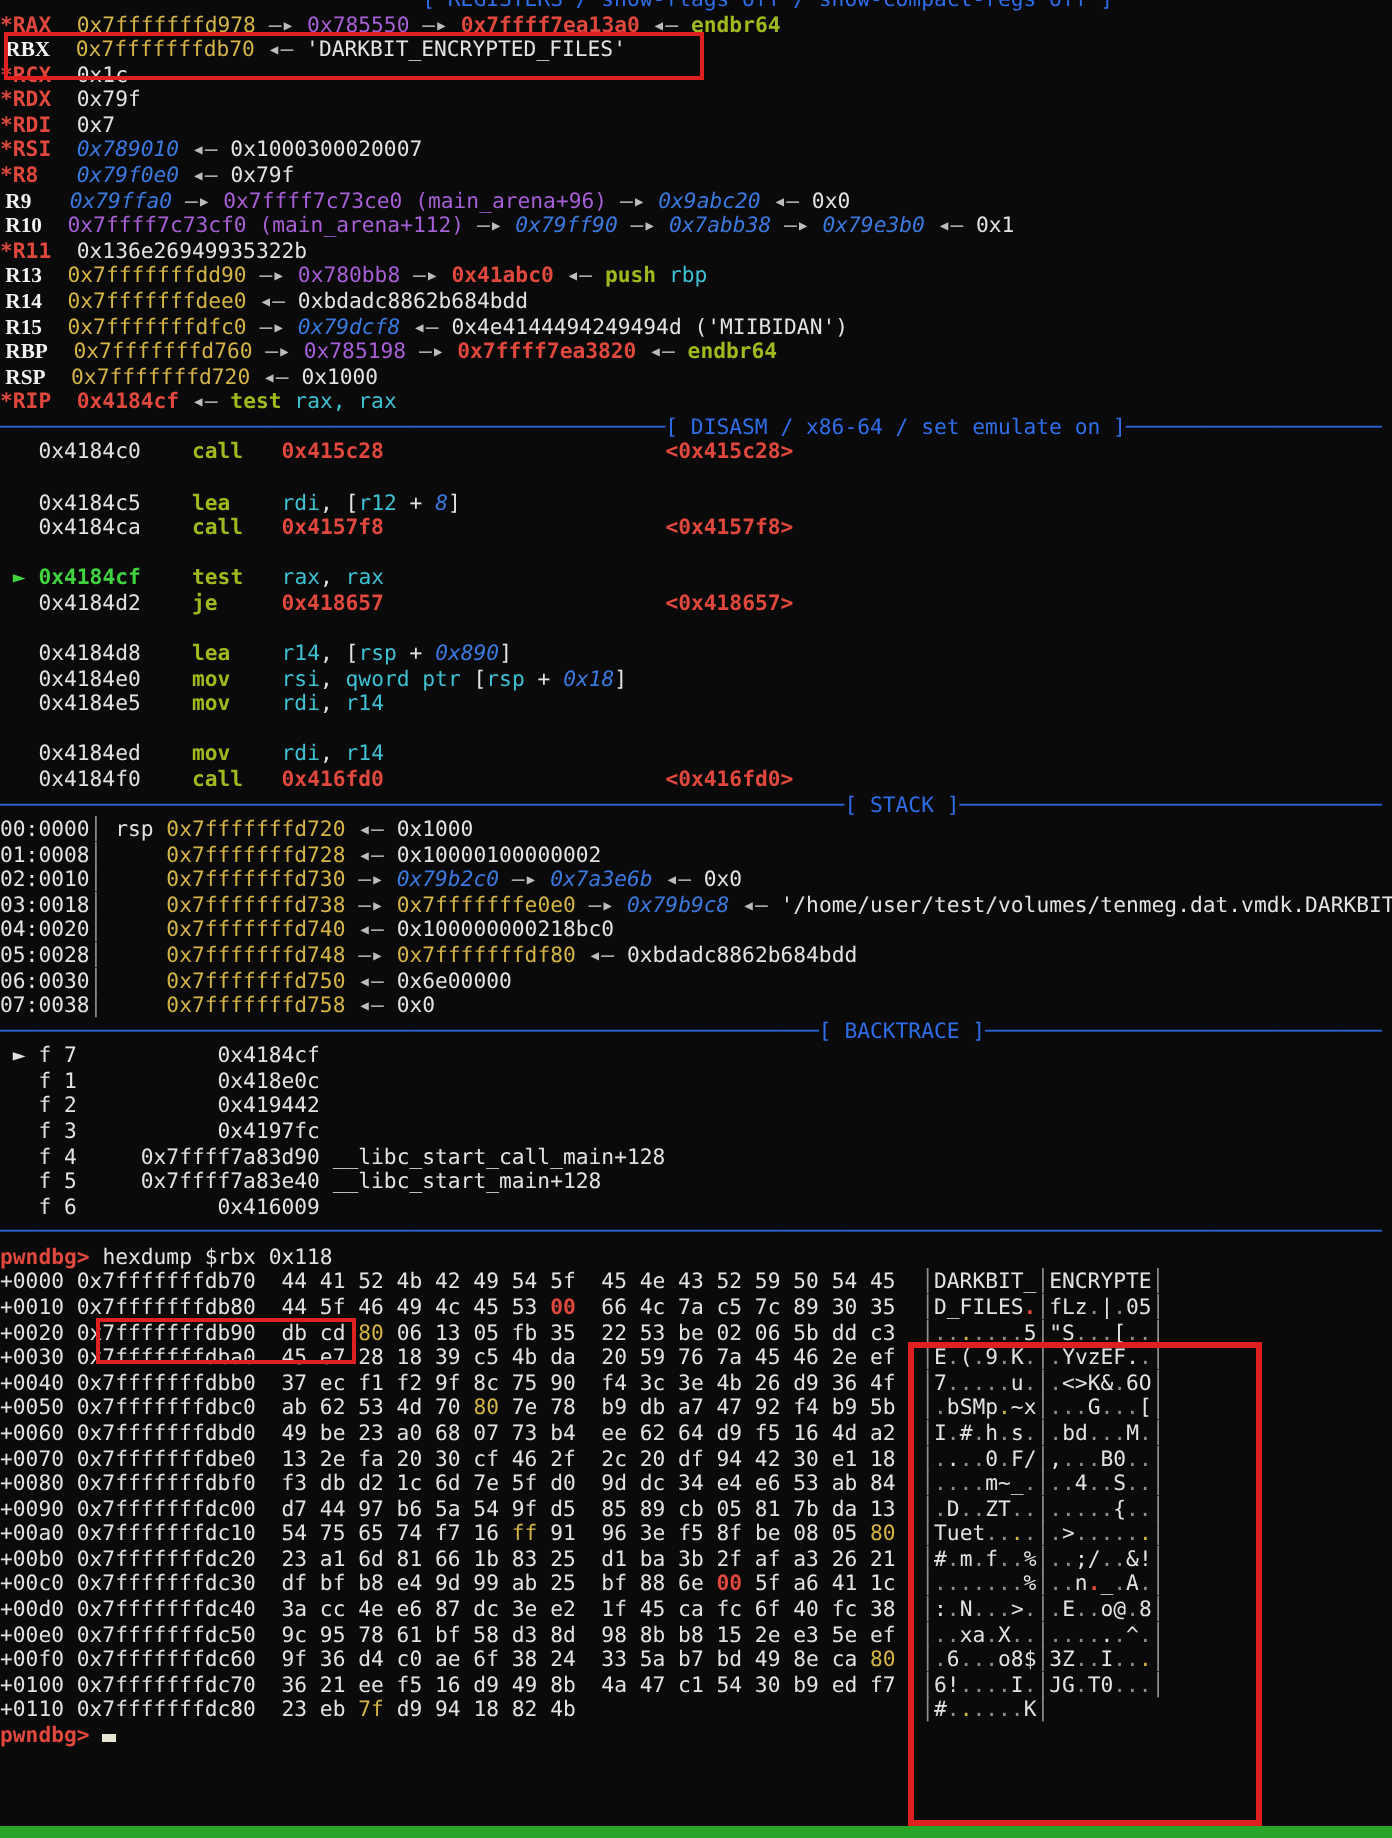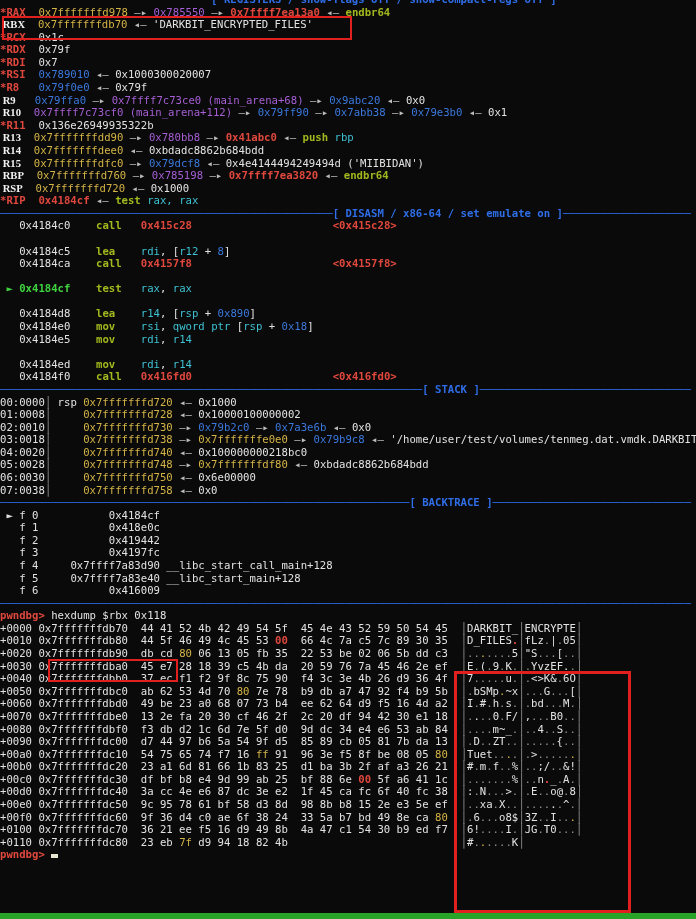--- a/index.html
+++ b/index.html
@@ -8,80 +8,81 @@
     background:#0a0a0a;
     font-family:"DejaVu Sans Mono","Liberation Mono",monospace;
     font-size:10.63px;
   }
   #term{position:absolute;top:-6px;left:0;width:696px;}
   .tl{height:12.589px;line-height:12.589px;white-space:pre;}
   .w{color:#e2e2e2;}
   .b{color:#f3f3f3;font-weight:bold;font-family:Liberation Serif, serif;}
   .r{color:#e0483e;font-weight:bold;}
   .y{color:#d4b447;}
-  .bl{color:#3b78dd;}
+  .bl{color:#3b78dd;font-style:italic;}
   .p{color:#a65fd5;}
   .o{color:#a2b81e;font-weight:bold;}
   .c{color:#3ec1d3;}
   .g{color:#3fd43f;font-weight:bold;}
   .h{color:#2b66dd;}
-  .ht{color:#2f6ee8;font-weight:bold;margin-top:46px;}
+  .ht{color:#2f6ee8;font-weight:normal;margin-top:46px;}
   .d{color:#8f8f8f;}
   .a{color:#bdbdbd;}
   .cur{display:inline-block;width:6.5px;height:4px;background:#e6e6d2;}
   .note-box{position:absolute;border:2px solid #e01f1f;pointer-events:none;background:transparent;}
   #status-bar{position:absolute;left:0;top:913px;width:696px;height:6px;background:#28a428;}
 </style>
 </head>
 <body>
 
 <div id="screen" style="background: rgb(10, 10, 10);">
   <div id="term">
       <div class="tl"><span class="h">─────────────────────────────────</span><span class="ht">[ REGISTERS / show-flags off / show-compact-regs off ]</span><span class="h">─────────────────────</span></div>
       <div class="tl"><span class="r">*RAX</span><span class="w">  </span><span class="y">0x7fffffffd978</span><span class="a"> —▸ </span><span class="p">0x785550</span><span class="a"> —▸ </span><span class="r">0x7ffff7ea13a0</span><span class="a"> ◂— </span><span class="o">endbr64</span></div>
       <div class="tl"><span class="b"> RBX</span><span class="w">  </span><span class="y">0x7fffffffdb70</span><span class="a"> ◂— </span><span class="w">'DARKBIT_ENCRYPTED_FILES'</span></div>
       <div class="tl"><span class="r">*RCX</span><span class="w">  </span><span class="w">0x1c</span></div>
       <div class="tl"><span class="r">*RDX</span><span class="w">  </span><span class="w">0x79f</span></div>
       <div class="tl"><span class="r">*RDI</span><span class="w">  </span><span class="w">0x7</span></div>
       <div class="tl"><span class="r">*RSI</span><span class="w">  </span><span class="bl">0x789010</span><span class="a"> ◂— </span><span class="w">0x1000300020007</span></div>
       <div class="tl"><span class="r">*R8</span><span class="w">   </span><span class="bl">0x79f0e0</span><span class="a"> ◂— </span><span class="w">0x79f</span></div>
-      <div class="tl"><span class="b"> R9</span><span class="w">   </span><span class="bl">0x79ffa0</span><span class="a"> —▸ </span><span class="p">0x7ffff7c73ce0 (main_arena+68)</span><span class="a"> —▸ </span><span class="bl">0x9abc20</span><span class="a"> ◂— </span><span class="w">0x0</span></div>
+      <div class="tl"><span class="b"> R9</span><span class="w">   </span><span class="bl">0x79ffa0</span><span class="a"> —▸ </span><span class="p">0x7ffff7c73ce0 (main_arena+96)</span><span class="a"> —▸ </span><span class="bl">0x9abc20</span><span class="a"> ◂— </span><span class="w">0x0</span></div>
       <div class="tl"><span class="b"> R10</span><span class="w">  </span><span class="p">0x7ffff7c73cf0 (main_arena+112)</span><span class="a"> —▸ </span><span class="bl">0x79ff90</span><span class="a"> —▸ </span><span class="bl">0x7abb38</span><span class="a"> —▸ </span><span class="bl">0x79e3b0</span><span class="a"> ◂— </span><span class="w">0x1</span></div>
       <div class="tl"><span class="r">*R11</span><span class="w">  </span><span class="w">0x136e26949935322b</span></div>
       <div class="tl"><span class="b"> R13</span><span class="w">  </span><span class="y">0x7fffffffdd90</span><span class="a"> —▸ </span><span class="p">0x780bb8</span><span class="a"> —▸ </span><span class="r">0x41abc0</span><span class="a"> ◂— </span><span class="o">push</span><span class="w"> </span><span class="c">rbp</span></div>
       <div class="tl"><span class="b"> R14</span><span class="w">  </span><span class="y">0x7fffffffdee0</span><span class="a"> ◂— </span><span class="w">0xbdadc8862b684bdd</span></div>
       <div class="tl"><span class="b"> R15</span><span class="w">  </span><span class="y">0x7fffffffdfc0</span><span class="a"> —▸ </span><span class="bl">0x79dcf8</span><span class="a"> ◂— </span><span class="w">0x4e4144494249494d ('MIIBIDAN')</span></div>
       <div class="tl"><span class="b"> RBP</span><span class="w">  </span><span class="y">0x7fffffffd760</span><span class="a"> —▸ </span><span class="p">0x785198</span><span class="a"> —▸ </span><span class="r">0x7ffff7ea3820</span><span class="a"> ◂— </span><span class="o">endbr64</span></div>
       <div class="tl"><span class="b"> RSP</span><span class="w">  </span><span class="y">0x7fffffffd720</span><span class="a"> ◂— </span><span class="w">0x1000</span></div>
       <div class="tl"><span class="r">*RIP</span><span class="w">  </span><span class="r">0x4184cf</span><span class="a"> ◂— </span><span class="o">test</span><span class="w"> </span><span class="c">rax, rax</span></div>
       <div class="tl"><span class="h">────────────────────────────────────────────────────</span><span class="ht">[ DISASM / x86-64 / set emulate on ]</span><span class="h">────────────────────</span></div>
       <div class="tl"><span class="w">   </span><span class="w">0x4184c0</span><span class="w">    </span><span class="o">call</span><span class="w">   </span><span class="r">0x415c28</span><span class="w">                      </span><span class="r">&lt;0x415c28&gt;</span></div>
       <div class="tl"></div>
       <div class="tl"><span class="w">   </span><span class="w">0x4184c5</span><span class="w">    </span><span class="o">lea</span><span class="w">    </span><span class="c">rdi</span><span class="w">, [</span><span class="c">r12</span><span class="w"> + </span><span class="bl">8</span><span class="w">]</span></div>
       <div class="tl"><span class="w">   </span><span class="w">0x4184ca</span><span class="w">    </span><span class="o">call</span><span class="w">   </span><span class="r">0x4157f8</span><span class="w">                      </span><span class="r">&lt;0x4157f8&gt;</span></div>
       <div class="tl"></div>
       <div class="tl"><span class="w"> </span><span class="g">►</span><span class="w"> </span><span class="g">0x4184cf</span><span class="w">    </span><span class="o">test</span><span class="w">   </span><span class="c">rax</span><span class="w">, </span><span class="c">rax</span></div>
+      <div class="tl"><span class="w">   </span><span class="w">0x4184d2</span><span class="w">    </span><span class="o">je</span><span class="w">     </span><span class="r">0x418657</span><span class="w">                      </span><span class="r">&lt;0x418657&gt;</span></div>
       <div class="tl"></div>
       <div class="tl"><span class="w">   </span><span class="w">0x4184d8</span><span class="w">    </span><span class="o">lea</span><span class="w">    </span><span class="c">r14</span><span class="w">, [</span><span class="c">rsp</span><span class="w"> + </span><span class="bl">0x890</span><span class="w">]</span></div>
       <div class="tl"><span class="w">   </span><span class="w">0x4184e0</span><span class="w">    </span><span class="o">mov</span><span class="w">    </span><span class="c">rsi</span><span class="w">, </span><span class="c">qword ptr</span><span class="w"> [</span><span class="c">rsp</span><span class="w"> + </span><span class="bl">0x18</span><span class="w">]</span></div>
       <div class="tl"><span class="w">   </span><span class="w">0x4184e5</span><span class="w">    </span><span class="o">mov</span><span class="w">    </span><span class="c">rdi</span><span class="w">, </span><span class="c">r14</span></div>
       <div class="tl"></div>
       <div class="tl"><span class="w">   </span><span class="w">0x4184ed</span><span class="w">    </span><span class="o">mov</span><span class="w">    </span><span class="c">rdi</span><span class="w">, </span><span class="c">r14</span></div>
       <div class="tl"><span class="w">   </span><span class="w">0x4184f0</span><span class="w">    </span><span class="o">call</span><span class="w">   </span><span class="r">0x416fd0</span><span class="w">                      </span><span class="r">&lt;0x416fd0&gt;</span></div>
       <div class="tl"><span class="h">──────────────────────────────────────────────────────────────────</span><span class="ht">[ STACK ]</span><span class="h">─────────────────────────────────</span></div>
       <div class="tl"><span class="w">00:0000</span><span class="d">│</span><span class="w"> rsp </span><span class="y">0x7fffffffd720</span><span class="a"> ◂— </span><span class="w">0x1000</span></div>
       <div class="tl"><span class="w">01:0008</span><span class="d">│</span><span class="w">     </span><span class="y">0x7fffffffd728</span><span class="a"> ◂— </span><span class="w">0x10000100000002</span></div>
       <div class="tl"><span class="w">02:0010</span><span class="d">│</span><span class="w">     </span><span class="y">0x7fffffffd730</span><span class="a"> —▸ </span><span class="bl">0x79b2c0</span><span class="a"> —▸ </span><span class="bl">0x7a3e6b</span><span class="a"> ◂— </span><span class="w">0x0</span></div>
       <div class="tl"><span class="w">03:0018</span><span class="d">│</span><span class="w">     </span><span class="y">0x7fffffffd738</span><span class="a"> —▸ </span><span class="y">0x7fffffffe0e0</span><span class="a"> —▸ </span><span class="bl">0x79b9c8</span><span class="a"> ◂— </span><span class="w">'/home/user/test/volumes/tenmeg.dat.vmdk.DARKBIT'</span></div>
       <div class="tl"><span class="w">04:0020</span><span class="d">│</span><span class="w">     </span><span class="y">0x7fffffffd740</span><span class="a"> ◂— </span><span class="w">0x100000000218bc0</span></div>
       <div class="tl"><span class="w">05:0028</span><span class="d">│</span><span class="w">     </span><span class="y">0x7fffffffd748</span><span class="a"> —▸ </span><span class="y">0x7fffffffdf80</span><span class="a"> ◂— </span><span class="w">0xbdadc8862b684bdd</span></div>
       <div class="tl"><span class="w">06:0030</span><span class="d">│</span><span class="w">     </span><span class="y">0x7fffffffd750</span><span class="a"> ◂— </span><span class="w">0x6e00000</span></div>
       <div class="tl"><span class="w">07:0038</span><span class="d">│</span><span class="w">     </span><span class="y">0x7fffffffd758</span><span class="a"> ◂— </span><span class="w">0x0</span></div>
       <div class="tl"><span class="h">────────────────────────────────────────────────────────────────</span><span class="ht">[ BACKTRACE ]</span><span class="h">───────────────────────────────</span></div>
-      <div class="tl"><span class="w"> ► </span><span class="w">f 0</span><span class="w">           </span><span class="w">0x4184cf</span></div>
+      <div class="tl"><span class="w"> ► </span><span class="w">f 7</span><span class="w">           </span><span class="w">0x4184cf</span></div>
       <div class="tl"><span class="w">   f 1</span><span class="w">           </span><span class="w">0x418e0c</span></div>
       <div class="tl"><span class="w">   f 2</span><span class="w">           </span><span class="w">0x419442</span></div>
       <div class="tl"><span class="w">   f 3</span><span class="w">           </span><span class="w">0x4197fc</span></div>
       <div class="tl"><span class="w">   f 4</span><span class="w">     </span><span class="w">0x7ffff7a83d90</span><span class="w"> __libc_start_call_main+128</span></div>
       <div class="tl"><span class="w">   f 5</span><span class="w">     </span><span class="w">0x7ffff7a83e40</span><span class="w"> __libc_start_main+128</span></div>
       <div class="tl"><span class="w">   f 6</span><span class="w">           </span><span class="w">0x416009</span></div>
       <div class="tl"><span class="h">────────────────────────────────────────────────────────────────────────────────────────────────────────────</span></div>
       <div class="tl"><span class="r">pwndbg&gt;</span><span class="w"> </span><span class="w">hexdump $rbx 0x118</span></div>
       <div class="tl"><span class="w">+0000 0x7fffffffdb70  </span><span class="w">44 41 52 4b 42 49 54 5f</span><span class="w">  </span><span class="w">45 4e 43 52 59 50 54 45</span><span class="w">  </span><span class="d">│</span><span class="w">DARKBIT_</span><span class="d">│</span><span class="w">ENCRYPTE</span><span class="d">│</span></div>
       <div class="tl"><span class="w">+0010 0x7fffffffdb80  </span><span class="w">44 5f 46 49 4c 45 53 </span><span class="r">00</span><span class="w">  </span><span class="w">66 4c 7a c5 7c 89 30 35</span><span class="w">  </span><span class="d">│</span><span class="w">D_FILES</span><span class="r">.</span><span class="d">│</span><span class="w">fLz</span><span class="d">.</span><span class="w">|</span><span class="d">.</span><span class="w">05</span><span class="d">│</span></div>

